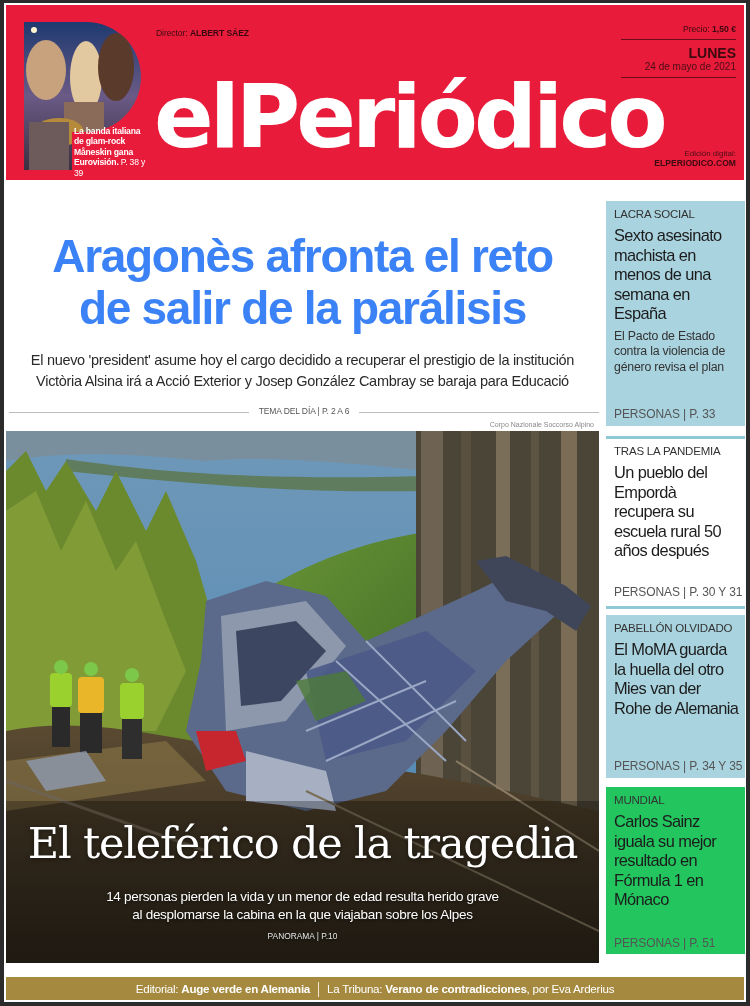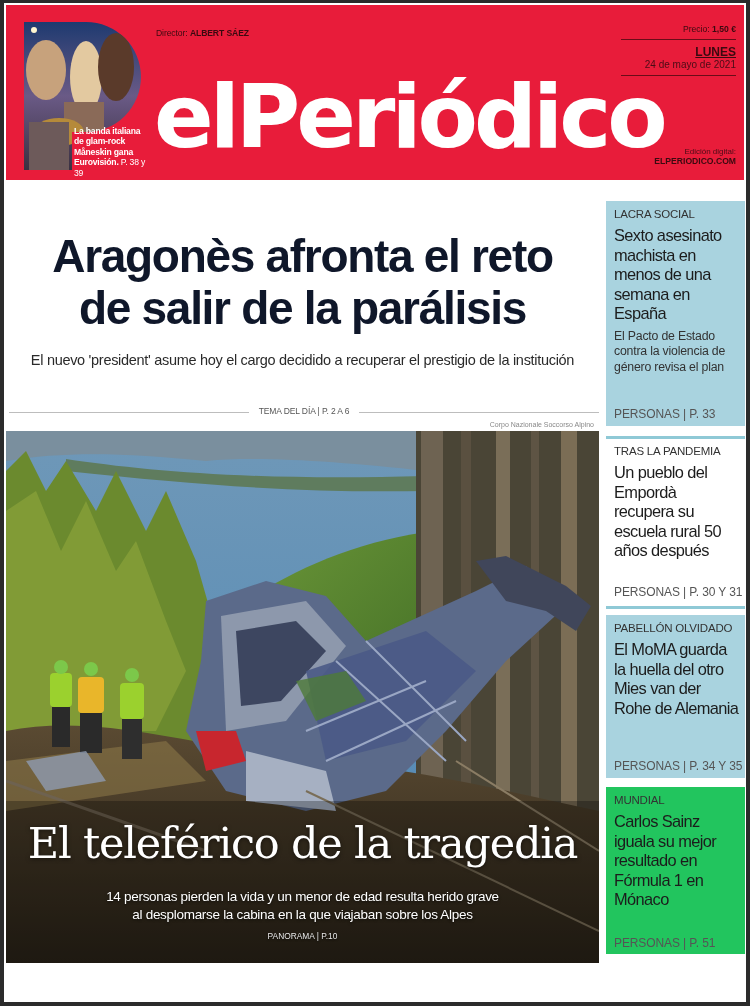--- a/index.html
+++ b/index.html
@@ -12,28 +12,28 @@
   .promo-photo { position: absolute; left: 18px; top: 17px; width: 120px; height: 148px; }
   .promo-photo svg { display: block; }
   .promo-caption { position: absolute; left: 68px; top: 121px; width: 72px; color: #fff; font-size: 8.6px; line-height: 10.4px; font-weight: bold; letter-spacing: -0.2px; }
   .promo-caption .pg { font-weight: normal; }
   .director { position: absolute; left: 150px; top: 23px; font-size: 8.6px; color: #3a0a10; letter-spacing: -0.1px; }
   .director b { font-weight: bold; }
   .logo { position: absolute; left: 148px; top: 68px; font-size: 88px; font-weight: bold; color: #ffffff; letter-spacing: -4px; line-height: 1; font-family: "DejaVu Sans", sans-serif; }
   .meta { position: absolute; right: 8px; top: 19px; width: 115px; text-align: right; color: #3a0a10; font-size: 8.6px; }
   .meta .price { padding-bottom: 5px; border-bottom: 1px solid #6b0c18; }
   .meta .price b { font-weight: bold; }
-  .meta .day { padding-top: 5px; font-weight: bold; font-size: 12px; text-decoration: underline; }
+  .meta .day { padding-top: 5px; font-weight: bold; font-size: 14px; }
   .meta .date { font-size: 10px; padding-bottom: 5px; border-bottom: 1px solid #6b0c18; color: #4a0c16; }
   .meta .digital { margin-top: 71px; font-size: 8px; color: #4a0c16; }
   .meta .site { font-weight: bold; font-size: 8.6px; }
 
   
   .kicker { position: absolute; left: 2px; top: 199px; width: 593px; text-align: center; font-size: 15.5px; color: #222; letter-spacing: -0.2px; }
-  .headline { position: absolute; left: 2px; top: 227px; width: 593px; text-align: center; font-size: 46px; font-weight: bold; color: #0f172a; line-height: 52px; letter-spacing: -1.3px; }
+  .headline { position: absolute; left: 2px; top: 227px; width: 593px; text-align: center; font-size: 46px; font-weight: bold; color: #3b82f6; line-height: 52px; letter-spacing: -1.3px; }
   .deck { position: absolute; left: 2px; top: 347px; width: 593px; text-align: center; font-size: 14.5px; color: #2a2a2a; line-height: 21px; letter-spacing: -0.3px; }
   .section-line { position: absolute; left: 5px; top: 403px; width: 590px; height: 12px; }
   .section-line .rule { position: absolute; top: 6px; height: 1px; background: #bdbdbd; }
   .section-line .label { position: absolute; left: 0; width: 590px; top: 0; text-align: center; font-size: 8.5px; color: #555; letter-spacing: -0.1px; }
   .credit { position: absolute; right: 152px; top: 418px; font-size: 7px; color: #888; }
 
   
   .photo { position: absolute; left: 2px; top: 428px; width: 593px; height: 532px; overflow: hidden; }
   .photo svg { display: block; }
   .photo-title { position: absolute; left: 0; top: 387px; width: 593px; text-align: center; font-family: "DejaVu Serif", "Liberation Serif", serif; font-size: 43px; color: #ffffff; letter-spacing: -1.2px; text-shadow: 0 1px 4px rgba(0,0,0,0.55); }
@@ -116,20 +116,21 @@
       <div class="site">ELPERIODICO.COM</div>
     </div>
   </div>
 
   <div class="headline">
     <div>Aragonès afronta el reto</div>
     <div>de salir de la parálisis</div>
   </div>
   <div class="deck">
     <div>El nuevo 'president' asume hoy el cargo decidido a recuperar el prestigio de la institución</div>
+    <div>Victòria Alsina irá a Acció Exterior y Josep González Cambray se baraja para Educació</div>
   </div>
   <div class="section-line">
     <div class="rule" style="left:0; width:240px;"></div>
     <div class="rule" style="left:350px; width:240px;"></div>
     <div class="label">TEMA DEL DÍA | P. 2 A 6</div>
   </div>
   <div class="credit">Corpo Nazionale Soccorso Alpino</div>
 
   <div class="photo">
     <svg width="593" height="532" viewBox="0 0 593 532">
@@ -227,13 +228,20 @@
     <div class="title">El MoMA guarda la huella del otro Mies van der Rohe de Alemania</div>
     <div class="ref">PERSONAS | P. 34 Y 35</div>
   </div>
 
   <div class="side green s4">
     <div class="cat">MUNDIAL</div>
     <div class="title">Carlos Sainz iguala su mejor resultado en Fórmula 1 en Mónaco</div>
     <div class="ref">PERSONAS | P. 51</div>
   </div>
 
+  <div class="footer">
+    <span>Editorial:</span>
+    <b>Auge verde en Alemania</b>
+    <span class="sep"></span>
+    <span>La Tribuna:</span>
+    <b>Verano de contradicciones</b><span>, por Eva Arderius</span>
+  </div>
 </div>
 
 </body></html>

